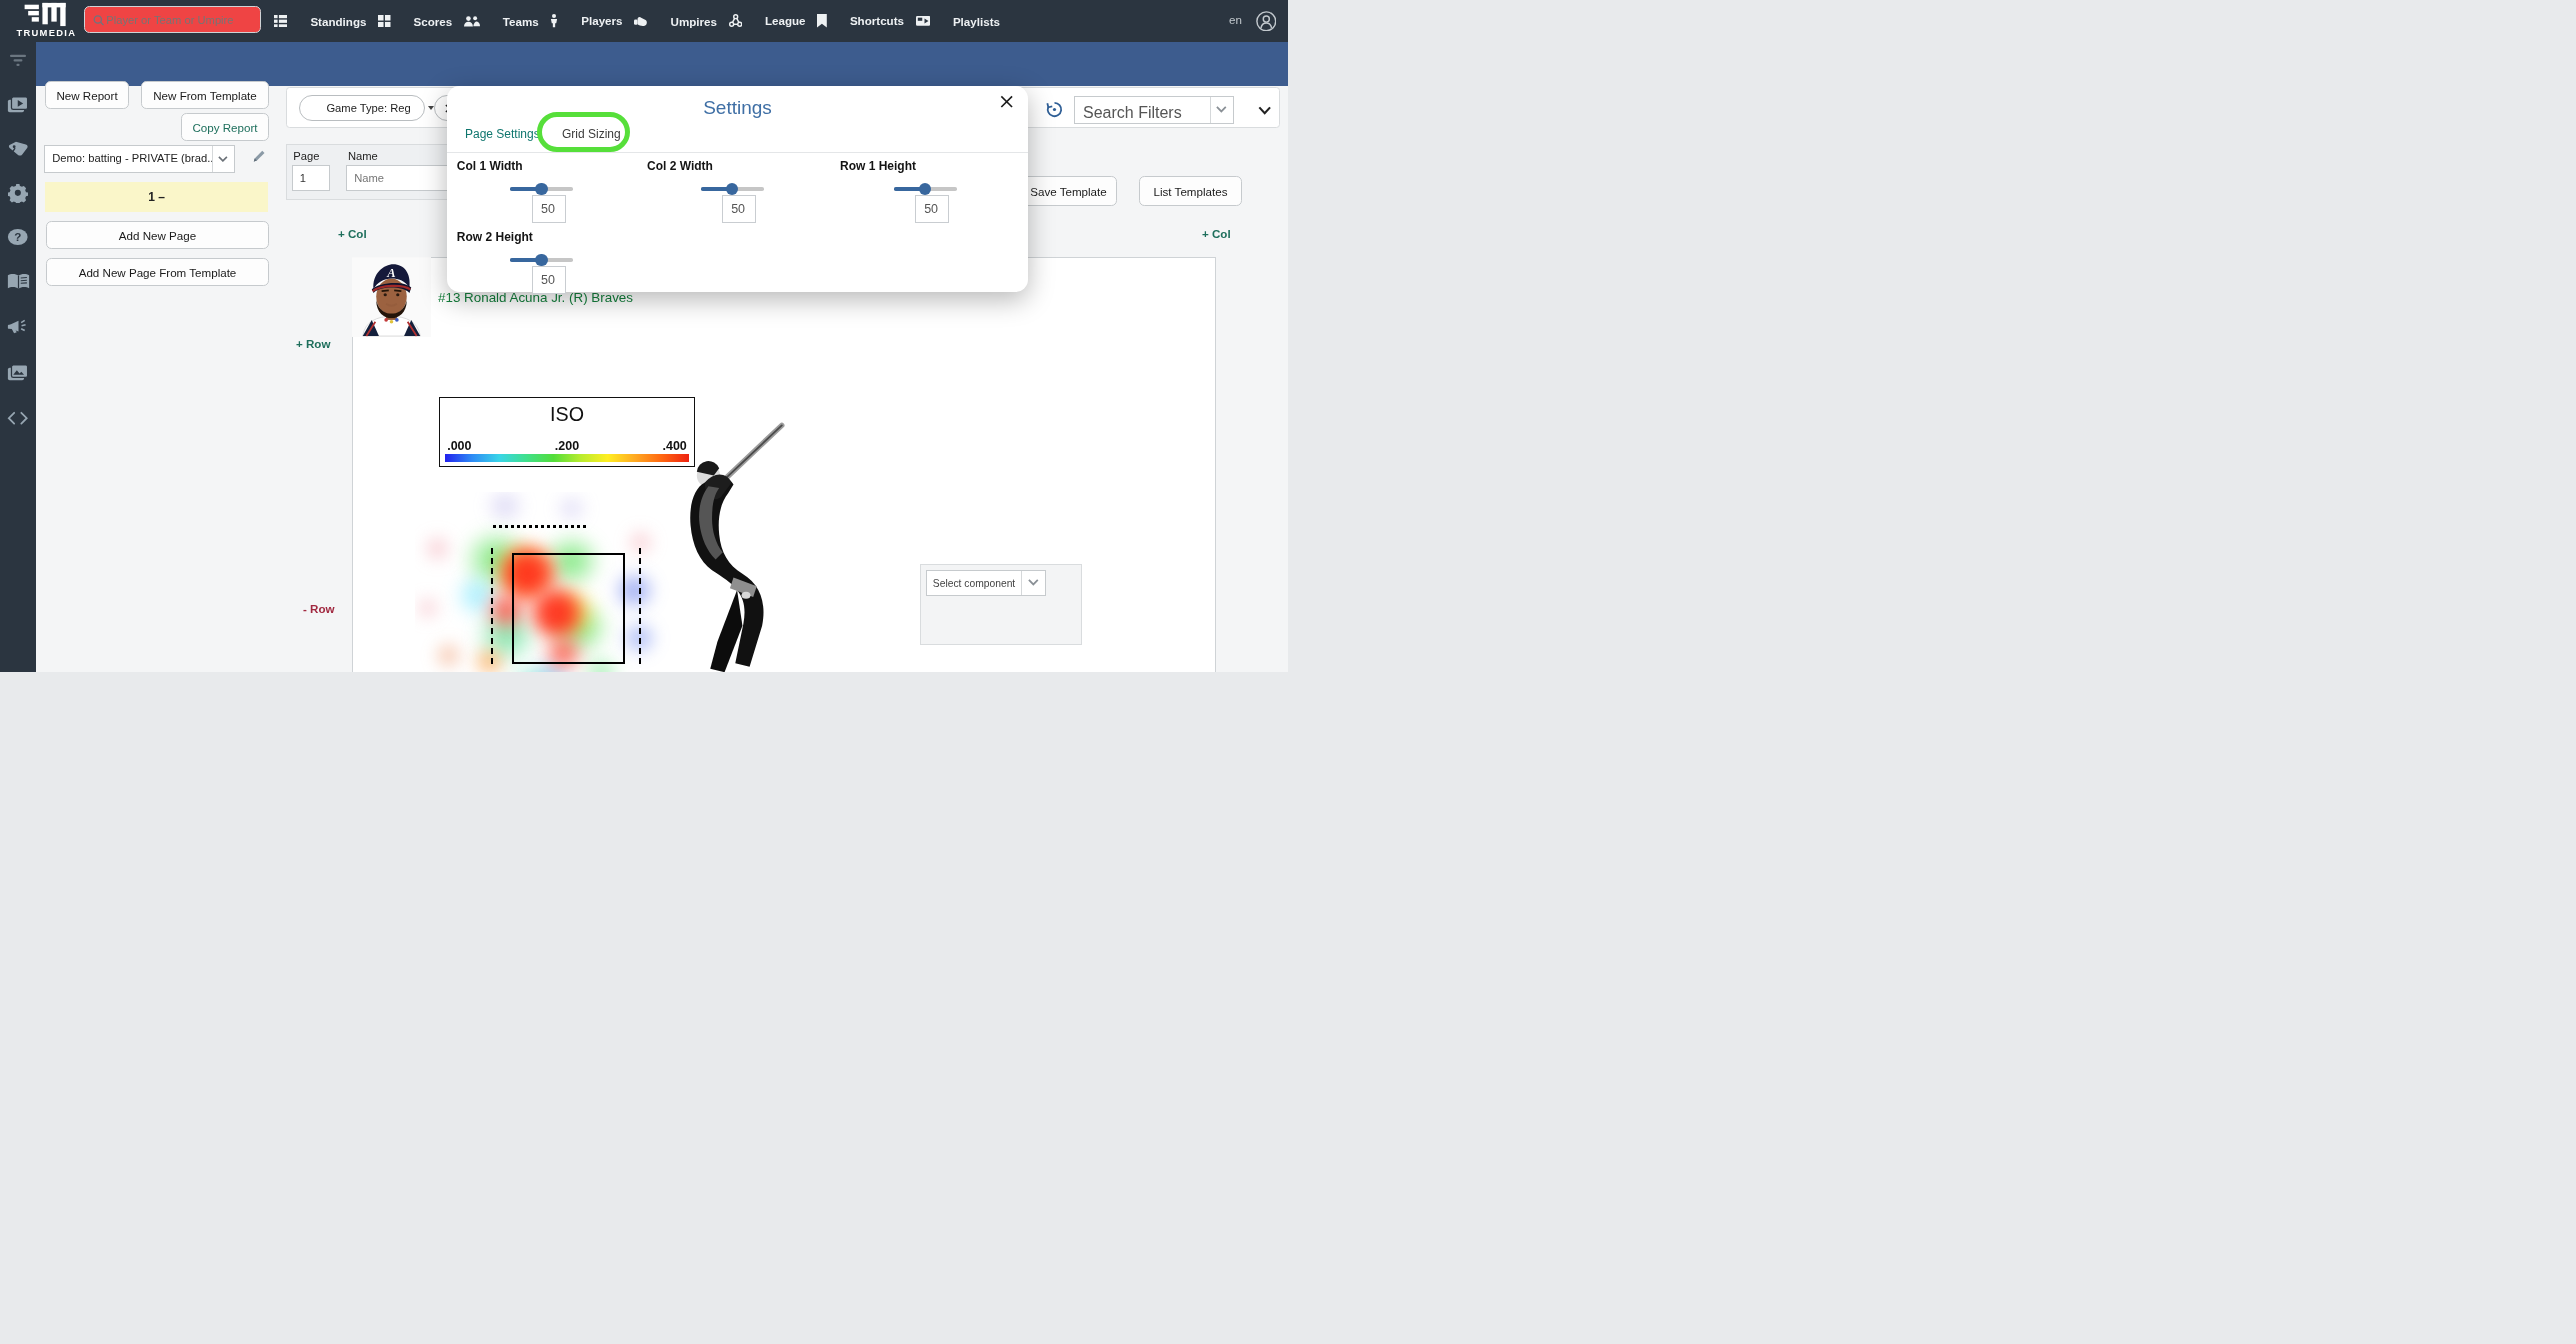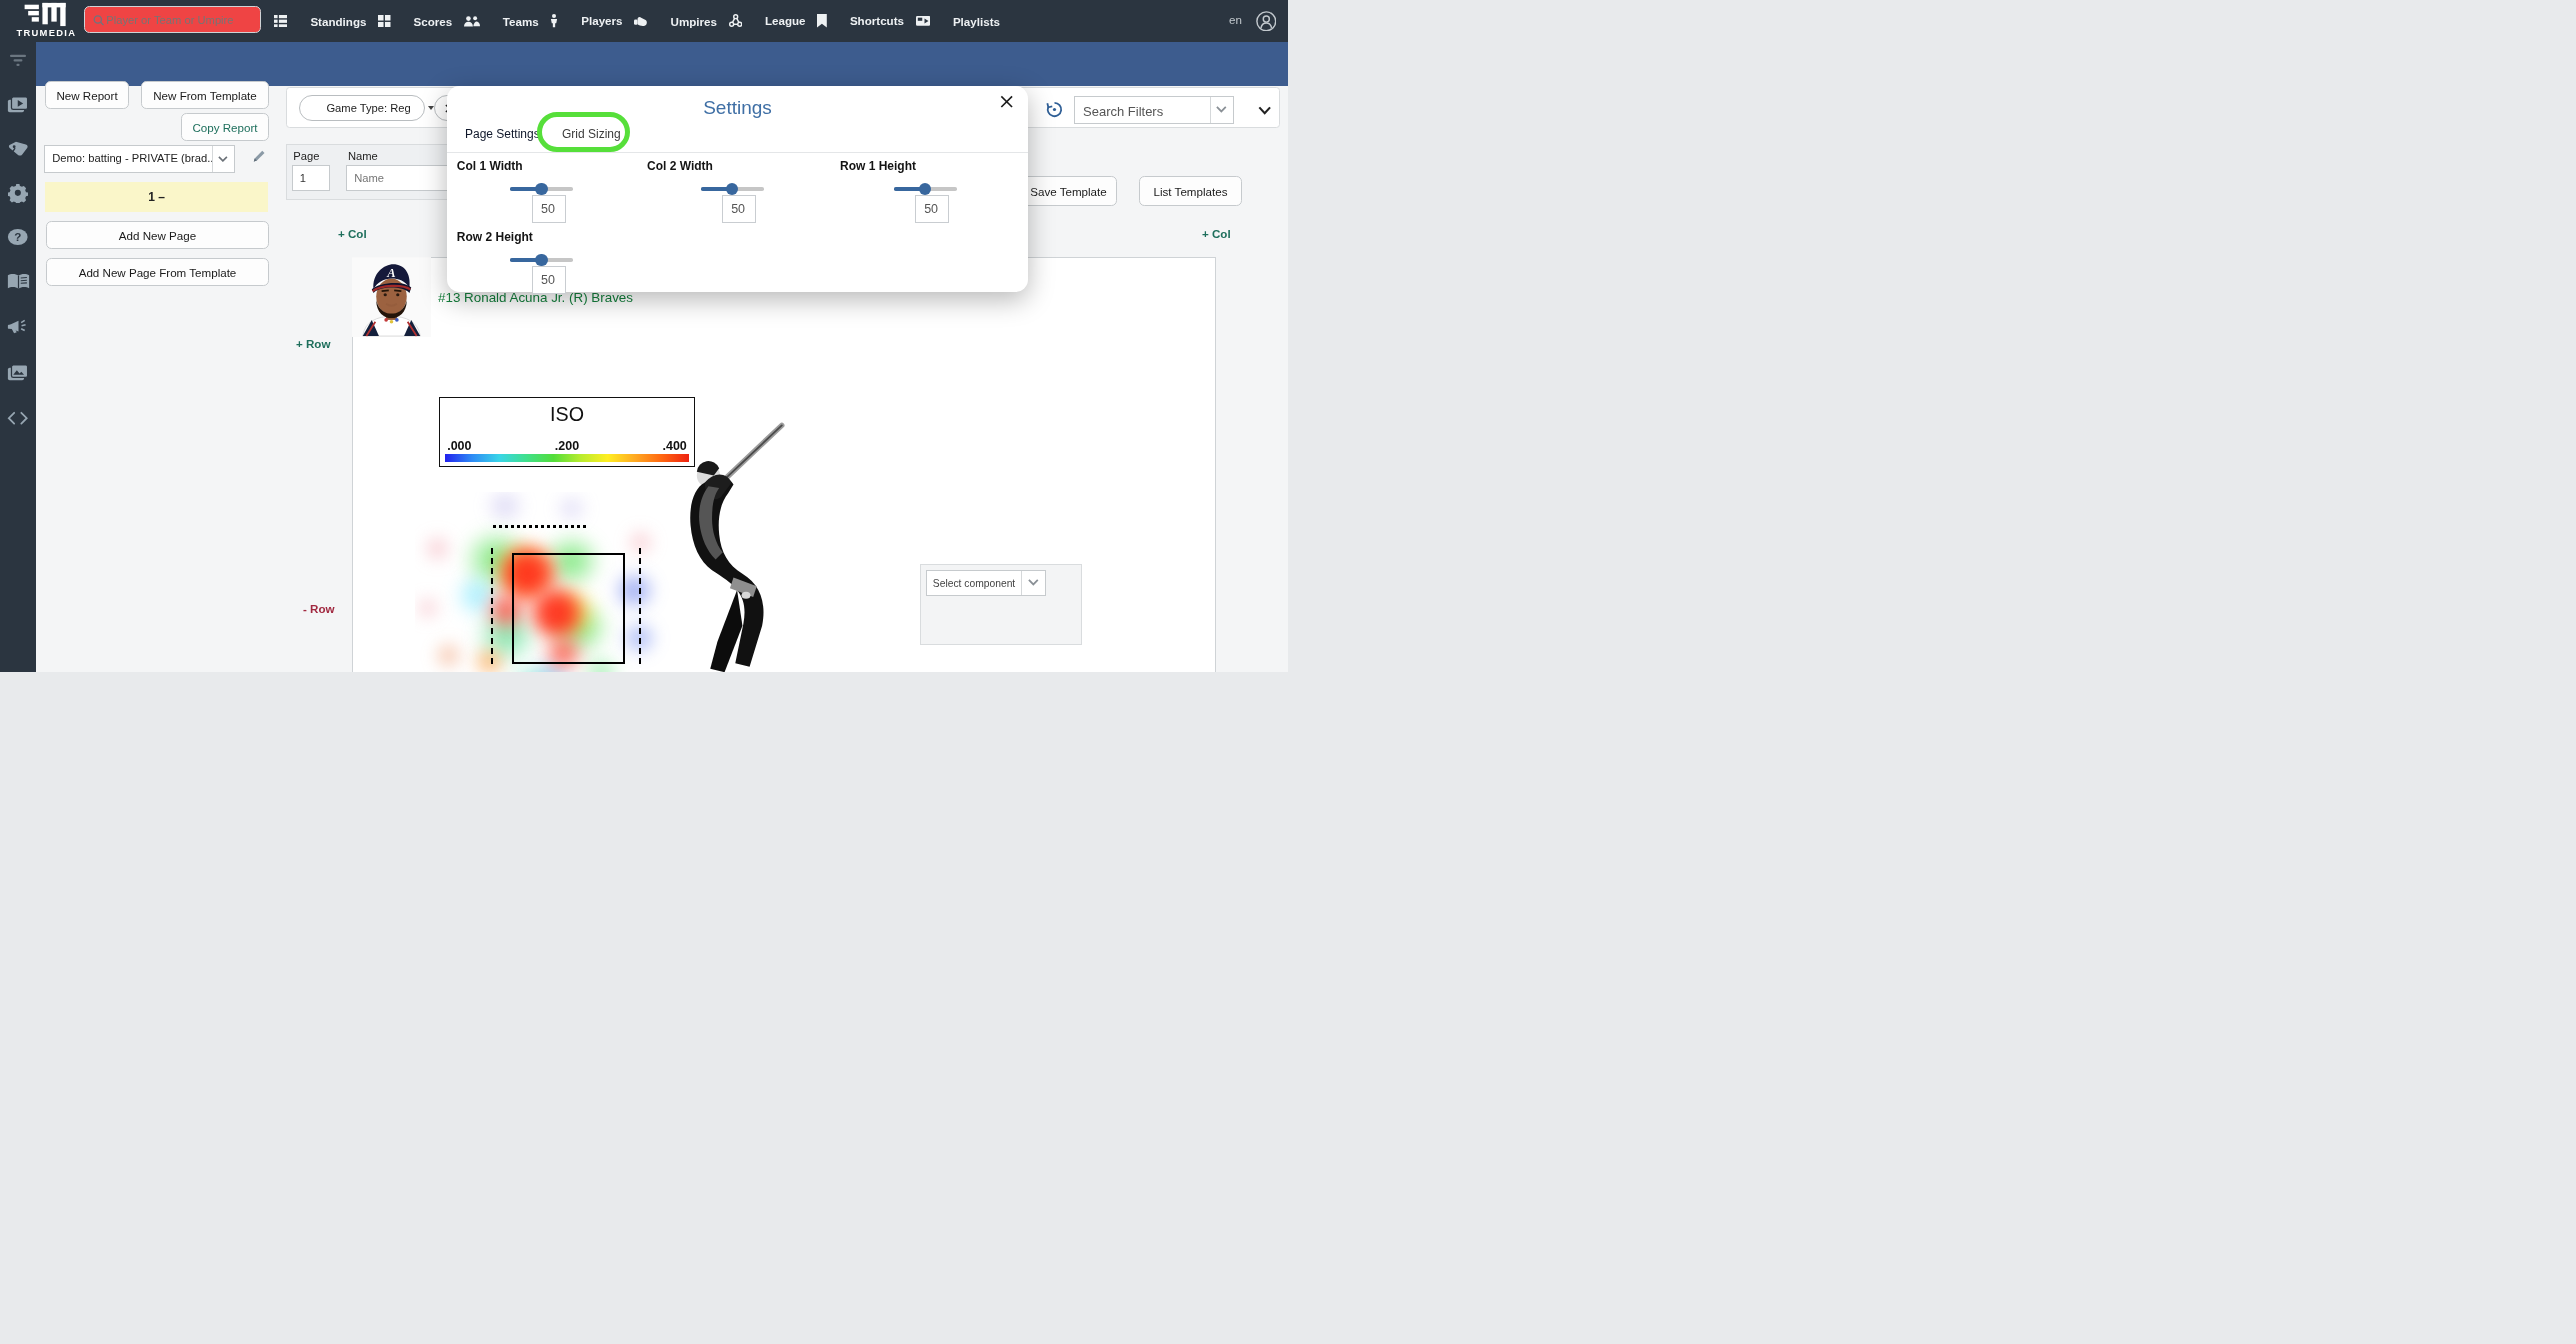--- a/index.html
+++ b/index.html
@@ -41,21 +41,21 @@
 
   
   #toolbar{position:absolute;left:286px;top:87px;width:994px;height:41px;background:#fff;
        border:0.9px solid #d9dcde;border-radius:3.6px;box-sizing:border-box;z-index:2;}
   .chip{position:absolute;top:7.2px;height:26px;border:0.9px solid #b9bdc0;border-radius:13.4px;background:#fff;
        display:flex;align-items:center;gap:17px;padding:0 9.8px;box-sizing:border-box;cursor:pointer;}
   .chip .lbl{font-size:11.2px;color:#222;white-space:nowrap;}
   .tri-down{width:0;height:0;border-left:3.6px solid transparent;border-right:3.6px solid transparent;border-top:4.5px solid #444;}
   #sf-select{position:absolute;left:787px;top:8px;width:160px;height:28px;border:0.9px solid #c6cacd;background:#fff;
        display:flex;box-sizing:border-box;cursor:pointer;}
-  #sf-select .val{flex:1;font-size:13px;color:#555;padding:7.2px 0 0 8px;}
+  #sf-select .val{flex:1;font-size:16px;color:#555;padding:7.2px 0 0 8px;}
   #sf-select .chev{width:22.4px;border-left:0.9px solid #d5d8da;display:flex;align-items:center;justify-content:center;}
 
   
   #page-form{position:absolute;left:286px;top:144px;width:367px;height:56px;background:#eef0f2;
        border:0.9px solid #d9dcde;box-sizing:border-box;z-index:1;}
   #page-form label{position:absolute;font-size:11.2px;color:#222;}
   #page-form input{position:absolute;height:26px;border:0.9px solid #c6cacd;background:#fff;font-size:11.2px;
        padding:0 7.2px;box-sizing:border-box;font-family:"Liberation Sans",sans-serif;color:#333;outline:none;}
 
   
@@ -91,21 +91,21 @@
        display:flex;box-sizing:border-box;cursor:pointer;}
   #comp-select .val{flex:1;font-size:10.3px;color:#444;padding:7.2px 0 0 6.3px;white-space:nowrap;}
   #comp-select .chev{width:22.4px;border-left:0.9px solid #d5d8da;display:flex;align-items:center;justify-content:center;}
 
   
   #modal{position:absolute;left:447px;top:86px;width:581px;height:206px;background:#fff;border-radius:12.5px;
        box-shadow:0 7.2px 27px rgba(0,0,0,.28);z-index:40;}
   #modal-title{position:absolute;left:0;right:0;top:10.7px;text-align:center;font-size:19px;color:#3f6fa5;}
   #modal-close{position:absolute;right:14.3px;top:9px;cursor:pointer;}
   .mtab{position:absolute;top:41px;font-size:12px;cursor:pointer;}
-  #tab-page{left:18px;color:#0f172a;}
+  #tab-page{left:18px;color:#0f766e;}
   #tab-grid{left:115px;color:#3c3c3c;}
   #tab-ring{position:absolute;left:90px;top:26px;width:93px;height:40px;border:5.4px solid #56DF3A;
        border-radius:24px;box-sizing:border-box;z-index:3;pointer-events:none;}
   #modal-div{position:absolute;left:0;right:0;top:66px;border-top:0.9px solid #e4e6e8;}
   .fgroup{position:absolute;width:170px;}
   .fgroup .flabel{font-size:12px;font-weight:bold;color:#141414;}
   .frow{display:flex;align-items:center;margin-top:9.8px;flex-direction:column;}
   .slider{position:relative;width:63px;height:12.5px;cursor:pointer;}
   .slider .track{position:absolute;left:0;right:0;top:4.5px;height:3.6px;background:#c6c6c6;border-radius:1.8px;}
   .slider .fill{position:absolute;left:0;width:50%;top:4.5px;height:3.6px;background:#38679e;border-radius:1.8px;}

